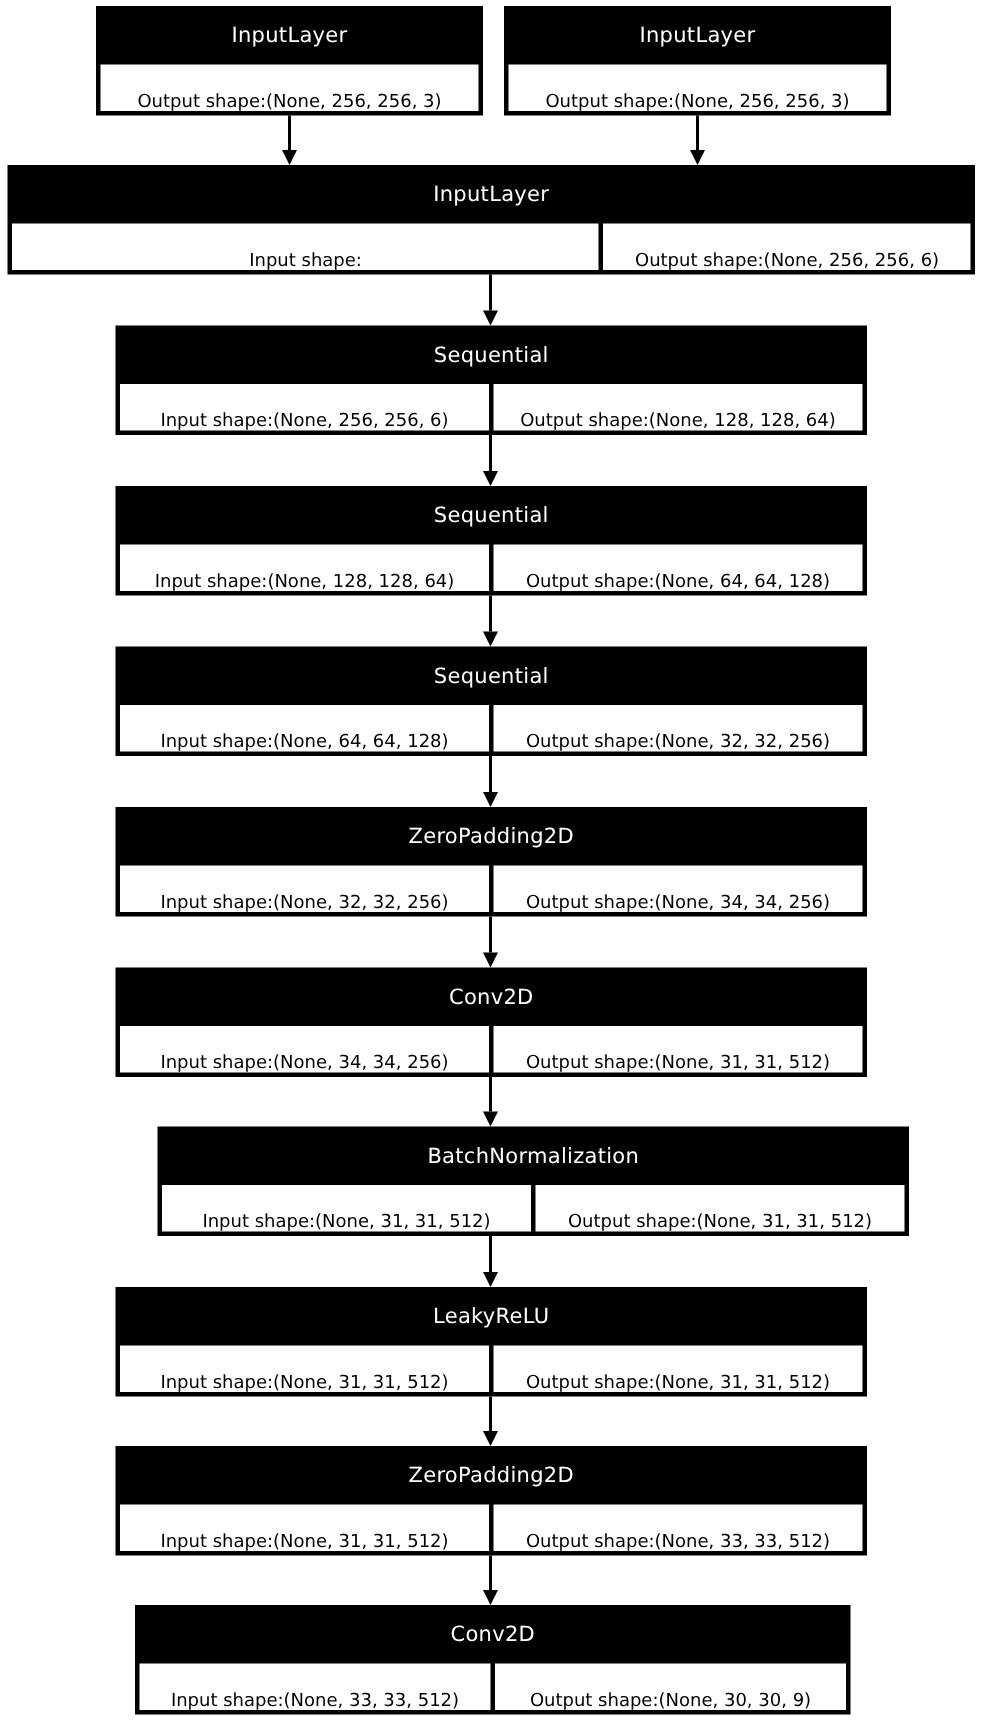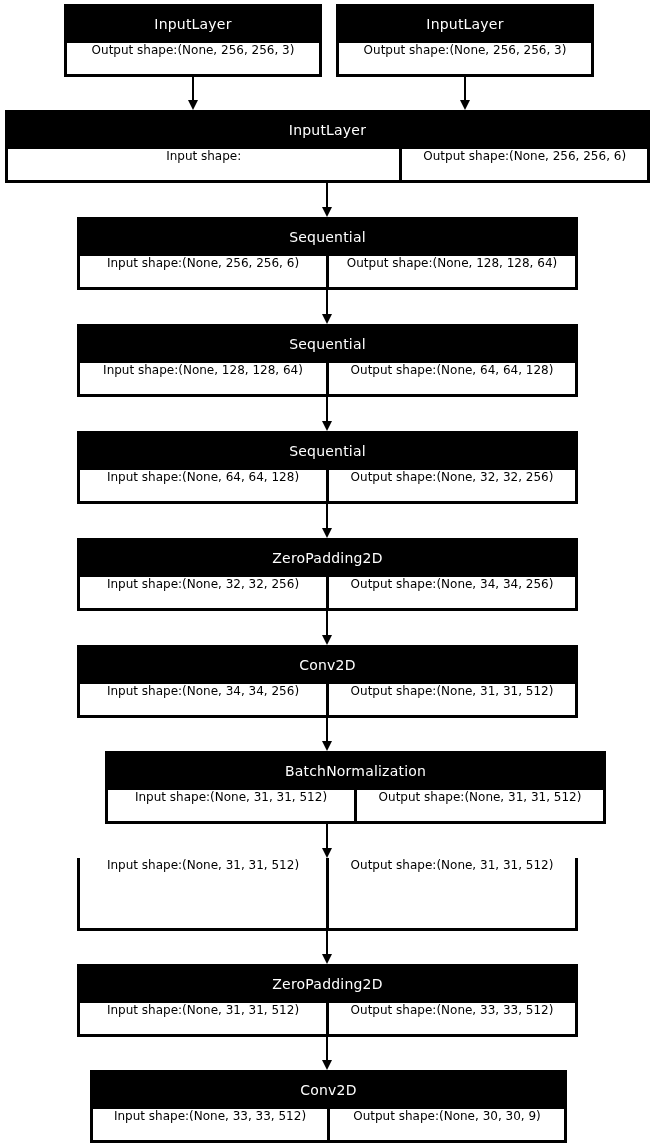--- a/index.html
+++ b/index.html
@@ -31,21 +31,21 @@
   .node-body {
     flex: 1;
     display: flex;
     gap: 3px;
     padding: 0 3px 3px 3px;
   }
   .cell {
     background: #ffffff;
     flex: 1;
     display: flex;
-    align-items: flex-start;
+    align-items: flex-end;
     justify-content: center;
     font-size: 12px;
     color: #000000;
     white-space: nowrap;
     overflow: hidden;
     padding: 0 2px;
   }
   .cell .val { font-weight: normal; }
   .cell-wide { flex: 1.61; }
   .arrow {
@@ -182,20 +182,21 @@
           <span class="val">(None, 31, 31, 512)</span>
       </div>
       <div class="cell">
         <span>Output shape: </span>
           <span class="val">(None, 31, 31, 512)</span>
       </div>
     </div>
   </div>
 
   <div class="node" style="left:77px; top:858px; width:501px; height:73px;">
+    <div class="node-header">LeakyReLU</div>
     <div class="node-body">
       <div class="cell">
         <span>Input shape: </span>
           <span class="val">(None, 31, 31, 512)</span>
       </div>
       <div class="cell">
         <span>Output shape: </span>
           <span class="val">(None, 31, 31, 512)</span>
       </div>
     </div>

